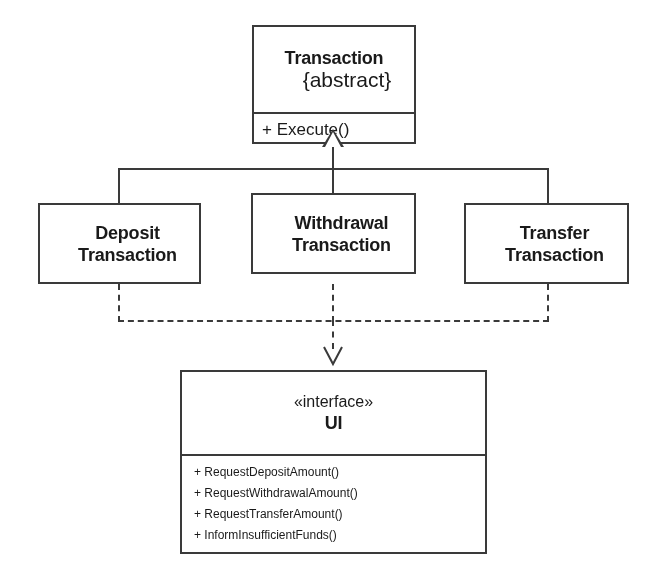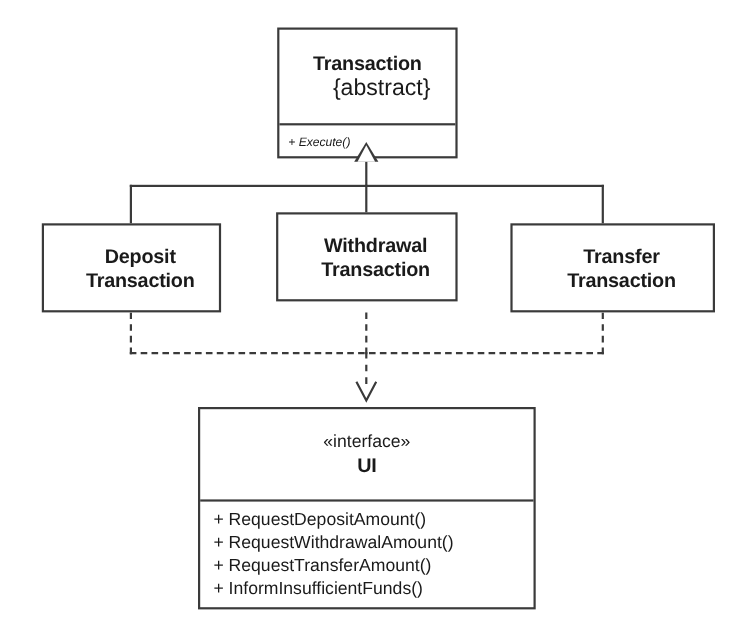--- a/index.html
+++ b/index.html
@@ -60,40 +60,39 @@
   }
 
   
   .ops-compartment {
     display: flex;
     flex-direction: column;
     justify-content: center;
     padding: 4px 0 4px 8px;
   }
   .op {
-    font-size: 16px;
+    font-size: 12px;
     line-height: 21px;
     white-space: nowrap;
     text-align: left;
   }
   .op-abstract {
-    font-style: italic;
-    font-size: 11px;
+    font-size: 17px;
     line-height: 24px;
   }
 
   
   #box-transaction { left: 252px; top: 25px; width: 164px; height: 119px; }
   #box-transaction .name-compartment { height: 85px; padding-bottom: 2px; }
   #box-transaction .ops-compartment  { height: 34px; }
   #box-transaction .cls-sub { padding-left: 26px; }
 
   #box-deposit     { left: 38px;  top: 203px; width: 163px; height: 81px; }
   #box-withdrawal  { left: 251px; top: 193px; width: 165px; height: 81px; }
-  #box-transfer    { left: 464px; top: 203px; width: 186px; height: 81px; }
+  #box-transfer    { left: 464px; top: 203px; width: 165px; height: 81px; }
   .subclass .name-compartment { height: 100%; padding-left: 16px; }
 
   #box-ui { left: 180px; top: 370px; width: 307px; height: 184px; }
   #box-ui .name-compartment { height: 82px; }
   #box-ui .ops-compartment  { height: 98px; padding-left: 12px; }
 
   
   .line {
     position: absolute;
     background: #3a3a3a;

